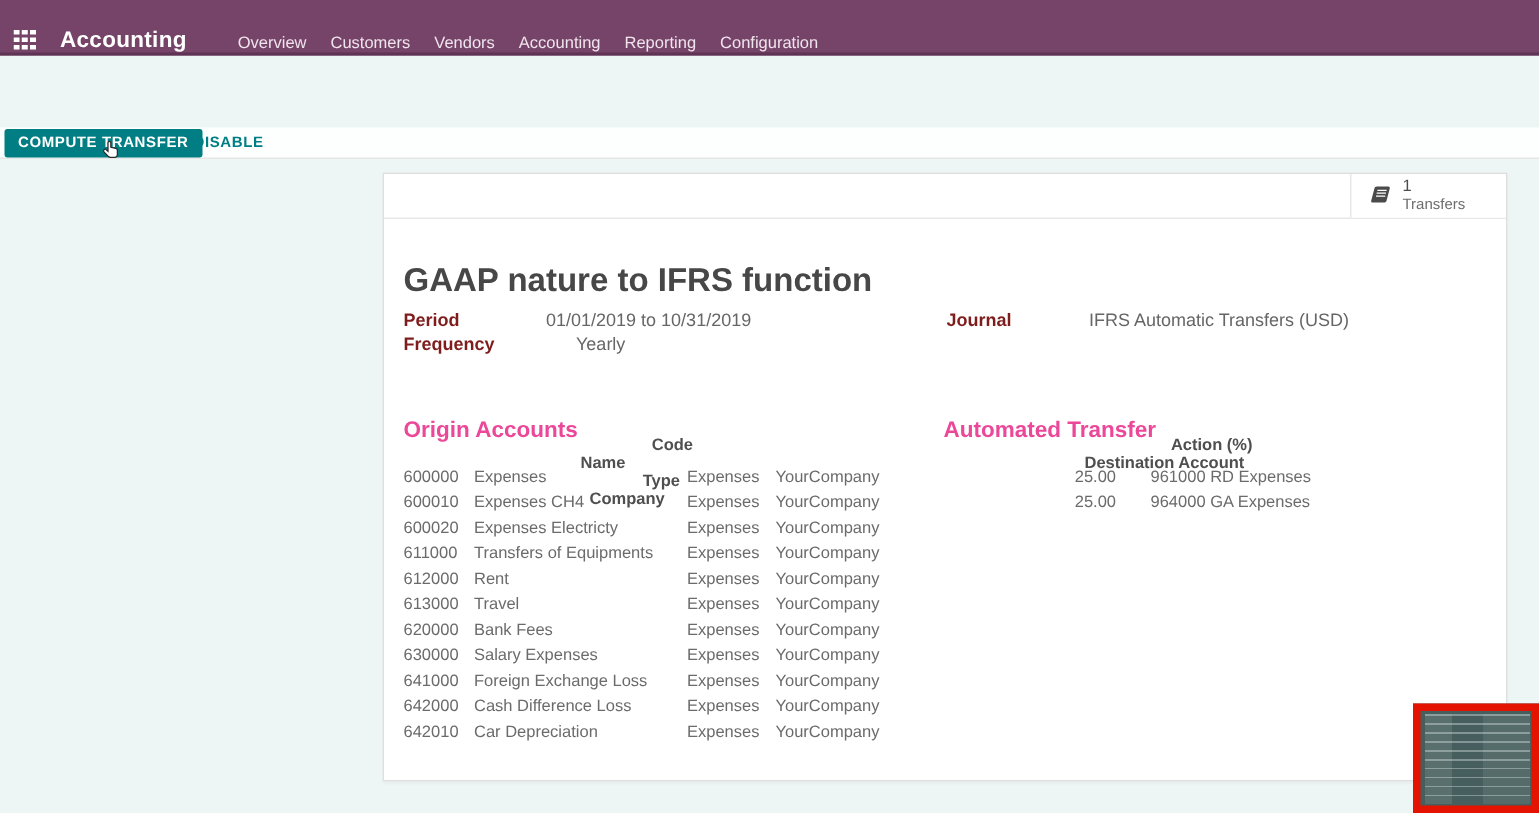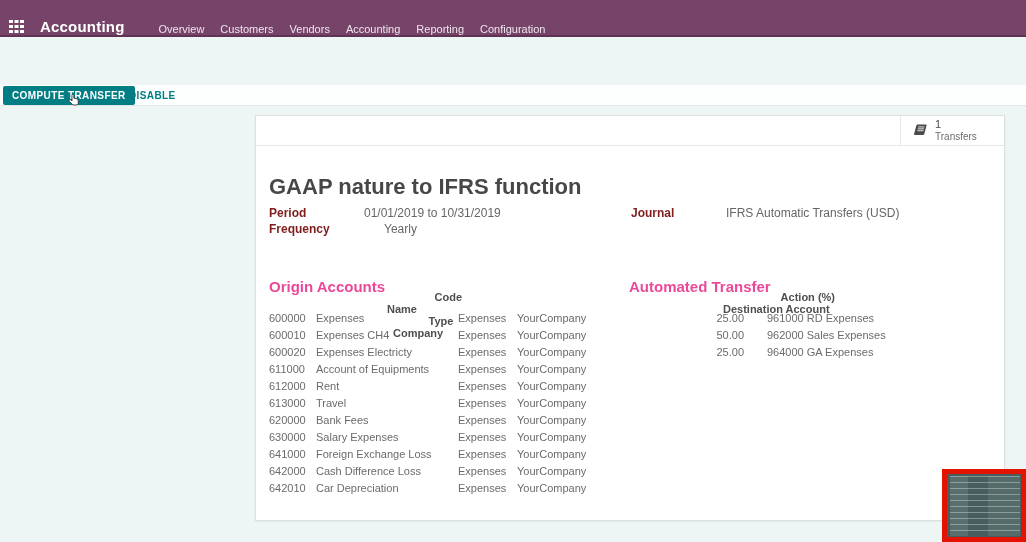--- a/index.html
+++ b/index.html
@@ -174,21 +174,21 @@
 
           <div class="trow">
             <span class="col-code">600020</span>
             <span class="col-name">Expenses Electricty</span>
             <span class="col-type">Expenses</span>
             <span class="col-company">YourCompany</span>
           </div>
 
           <div class="trow">
             <span class="col-code">611000</span>
-            <span class="col-name">Account of Equipments</span>
+            <span class="col-name">Transfers of Equipments</span>
             <span class="col-type">Expenses</span>
             <span class="col-company">YourCompany</span>
           </div>
 
           <div class="trow">
             <span class="col-code">612000</span>
             <span class="col-name">Rent</span>
             <span class="col-type">Expenses</span>
             <span class="col-company">YourCompany</span>
           </div>
@@ -242,24 +242,20 @@
         <div class="trow thead">
           <span class="col-pct">Action (%)</span>
           <span class="col-dest">Destination Account</span>
         </div>
 
           <div class="trow">
             <span class="col-pct">25.00</span>
             <span class="col-dest">961000 RD Expenses</span>
           </div>
 
-          <div class="trow">
-            <span class="col-pct">50.00</span>
-            <span class="col-dest">962000 Sales Expenses</span>
-          </div>
 
           <div class="trow">
             <span class="col-pct">25.00</span>
             <span class="col-dest">964000 GA Expenses</span>
           </div>
 
       </div>
     </div>
   </div>
 

